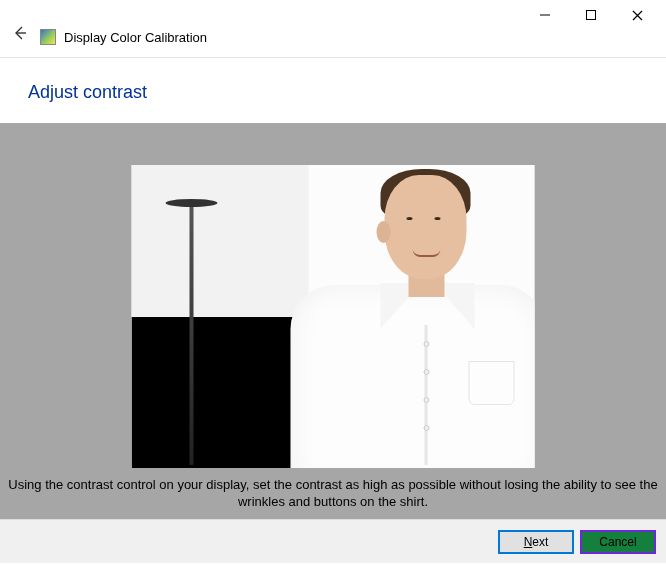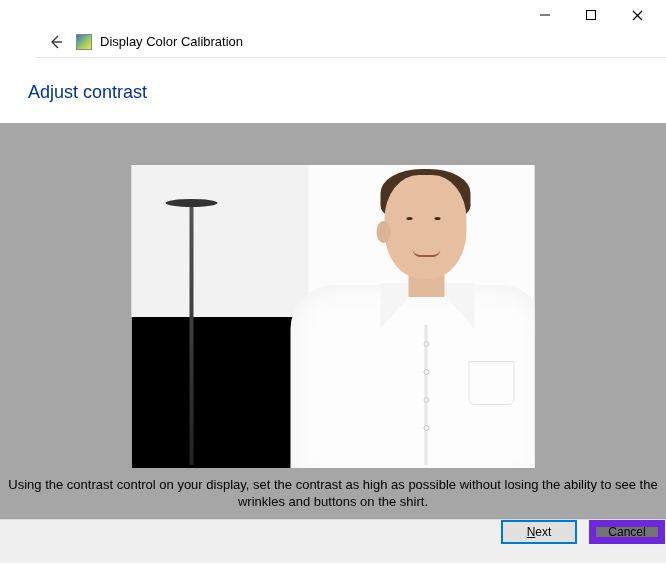--- a/index.html
+++ b/index.html
@@ -24,25 +24,24 @@
       width: 46px;
       height: 24px;
       display: flex;
       align-items: center;
       justify-content: center;
       font-size: 11px;
     }
     .title-btn svg { display: block; }
     .header-row {
       display: flex;
-      align-items: center;
+      align-items: flex-end;
       height: 28px;
-      padding: 0 8px 4px 8px;
+      padding: 0 8px 12px 8px;
       border-bottom: 1px solid #e5e5e5;
-      margin-left: 36px;
     }
     .back-btn {
       width: 24px;
       height: 24px;
       display: flex;
       align-items: center;
       justify-content: center;
       color: #333;
       margin-right: 8px;
     }
@@ -93,30 +92,31 @@
       font-size: 13px;
       color: #000;
       padding: 0 4px;
       line-height: 1.35;
       margin-top: 48px;
     }
     .button-bar {
       background: #f0f0f0;
       height: 44px;
       display: flex;
+      align-items: center;
       justify-content: flex-end;
-      padding-right: 1px;
-      gap: 12px;
+      padding-right: 10px;
+      gap: 6px;
       border-top: 1px solid #ddd;
     }
     .win-btn {
       min-width: 76px;
       height: 24px;
-      background: #737373;
-      border: 7px solid #6d28d9;
+      background: #15803d;
+      border: 2px solid #6d28d9;
       font-family: inherit;
       font-size: 12px;
       display: flex;
       align-items: center;
       justify-content: center;
       padding: 0 12px;
     }
     .win-btn.primary {
       border: 2px solid #0078d7;
       background: #e1e1e1;

